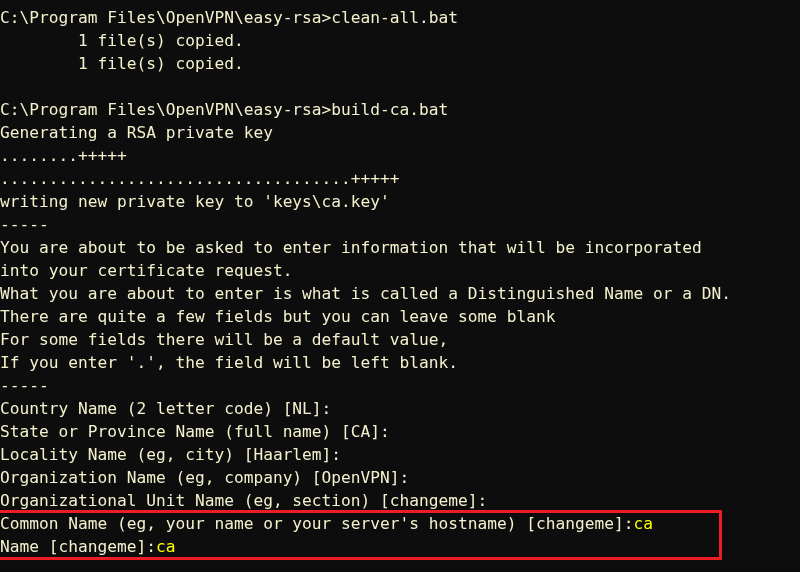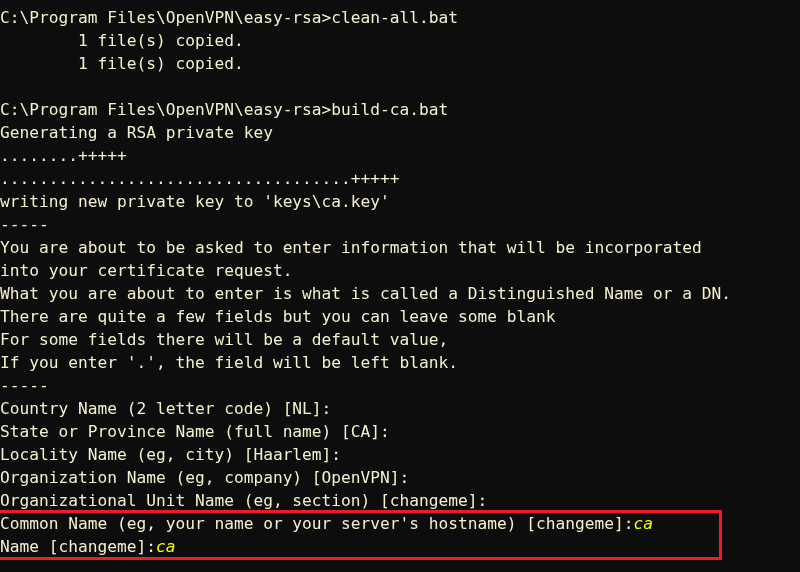--- a/index.html
+++ b/index.html
@@ -32,21 +32,20 @@
   .line {
     height: 23px;
     white-space: pre;
     color: #f4f2cd;
   }
   .line.blank {
     height: 23px;
   }
   .typed {
     color: #ffff00;
-    font-style: italic;
   }
   #highlight-box {
     position: absolute;
     left: -4px;
     top: 510px;
     width: 726px;
     height: 50px;
     border: 3px solid #ee1c24;
     box-sizing: border-box;
     pointer-events: none;

